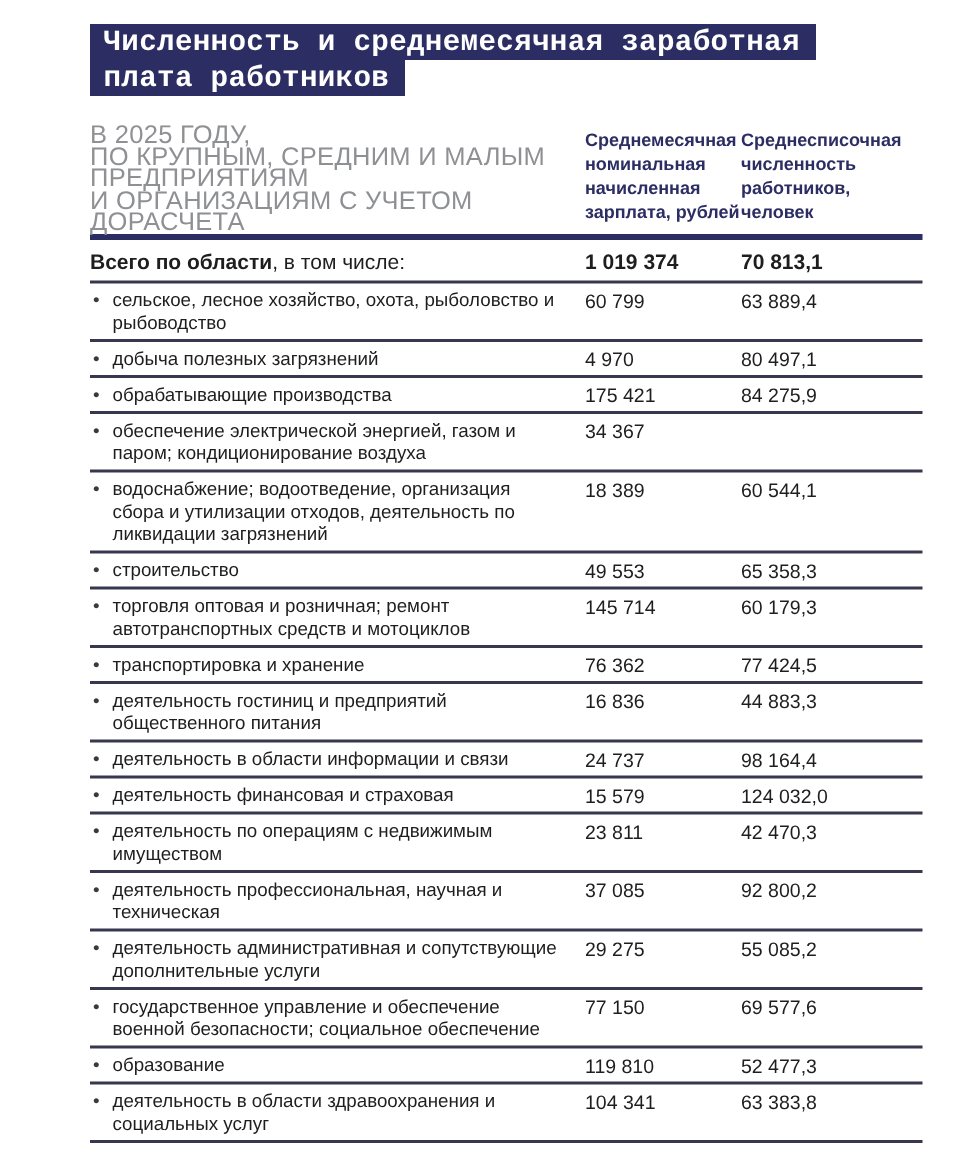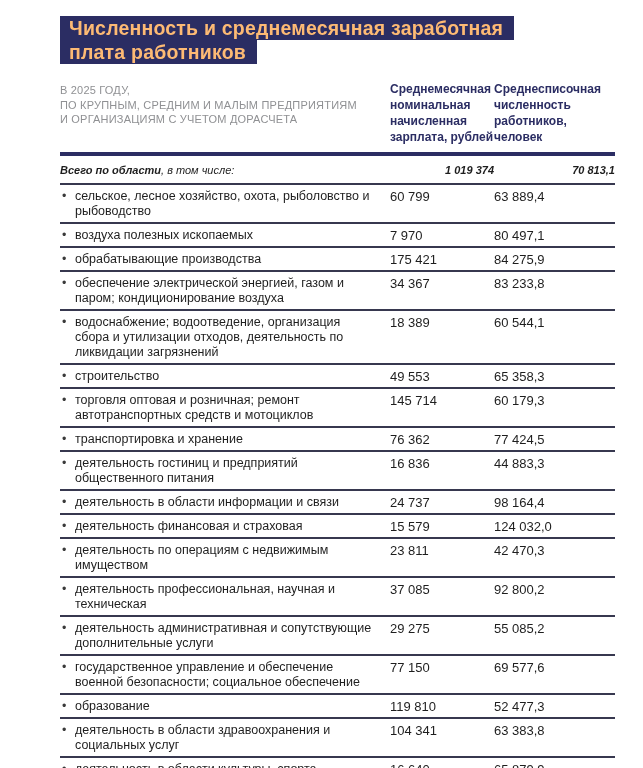--- a/index.html
+++ b/index.html
@@ -15,37 +15,38 @@
     width:643px;height:768px;
     padding:16px 28px 0 60px;
     position:relative;
   }
   
   .title-block{margin:0 0 17px 0;}
   .title-line{font-size:0;line-height:0;}
   .title-line .chip{
     display:inline-block;
     background:var(--navy);
-    color:#fdba74;
+    color:#ffffff;
     font-weight:700;
     font-size:19.5px;
     line-height:24px;
     padding:0 11px 0 9px;
     letter-spacing:.2px;
     white-space:nowrap;
+    font-family:Liberation Mono, monospace;
   }
   
   .header-grid{
     display:grid;
     grid-template-columns:330px 104px 121px;
     align-items:end;
   }
   .subtitle{
     color:#8f9093;
-    font-size:11px;
+    font-size:17px;
     line-height:14.5px;
     letter-spacing:.2px;
     white-space:pre-line;
     align-self:start;
     padding-top:2px;
     text-transform:uppercase;
   }
   .col-header{
     color:var(--navy);
     font-weight:700;
@@ -79,23 +80,23 @@
     font-size:12.5px;line-height:15px;
     color:#3a3a3a;
   }
   .num{
     font-size:13px;
     line-height:15px;
     white-space:nowrap;
   }
   .trow.total{padding:6px 0 5px;}
   .trow.total .label,
-  .trow.total .num{font-size:11px;line-height:16px;font-style:italic;}
+  .trow.total .num{font-size:14px;line-height:16px;}
   .trow.total .label .b{font-weight:700;}
-  .trow.total .num{font-weight:700;text-align:right;}
+  .trow.total .num{font-weight:700;}
 </style>
 </head>
 <body>
 
 <div class="page">
 
   <div class="title-block">
     <div class="title-line">
       <span class="chip">Численность и среднемесячная заработная</span>
     </div>
@@ -126,42 +127,41 @@
         <span class="bullet">•</span>
         <span class="label-text">сельское, лесное хозяйство, охота, рыболовство и рыбоводство</span>
       </div>
       <div class="num">60 799</div>
       <div class="num">63 889,4</div>
     </div>
 
     <div class="trow industry">
       <div class="label">
         <span class="bullet">•</span>
-        <span class="label-text">воздуха полезных ископаемых</span>
-      </div>
-      <div class="num">7 970</div>
+        <span class="label-text">добыча полезных загрязнений</span>
+      </div>
+      <div class="num">4 970</div>
       <div class="num">80 497,1</div>
     </div>
 
     <div class="trow industry">
       <div class="label">
         <span class="bullet">•</span>
         <span class="label-text">обрабатывающие производства</span>
       </div>
       <div class="num">175 421</div>
       <div class="num">84 275,9</div>
     </div>
 
     <div class="trow industry">
       <div class="label">
         <span class="bullet">•</span>
         <span class="label-text">обеспечение электрической энергией, газом и паром; кондиционирование воздуха</span>
       </div>
       <div class="num">34 367</div>
-      <div class="num">83 233,8</div>
     </div>
 
     <div class="trow industry">
       <div class="label">
         <span class="bullet">•</span>
         <span class="label-text">водоснабжение; водоотведение, организация сбора и утилизации отходов, деятельность по ликвидации загрязнений</span>
       </div>
       <div class="num">18 389</div>
       <div class="num">60 544,1</div>
     </div>

